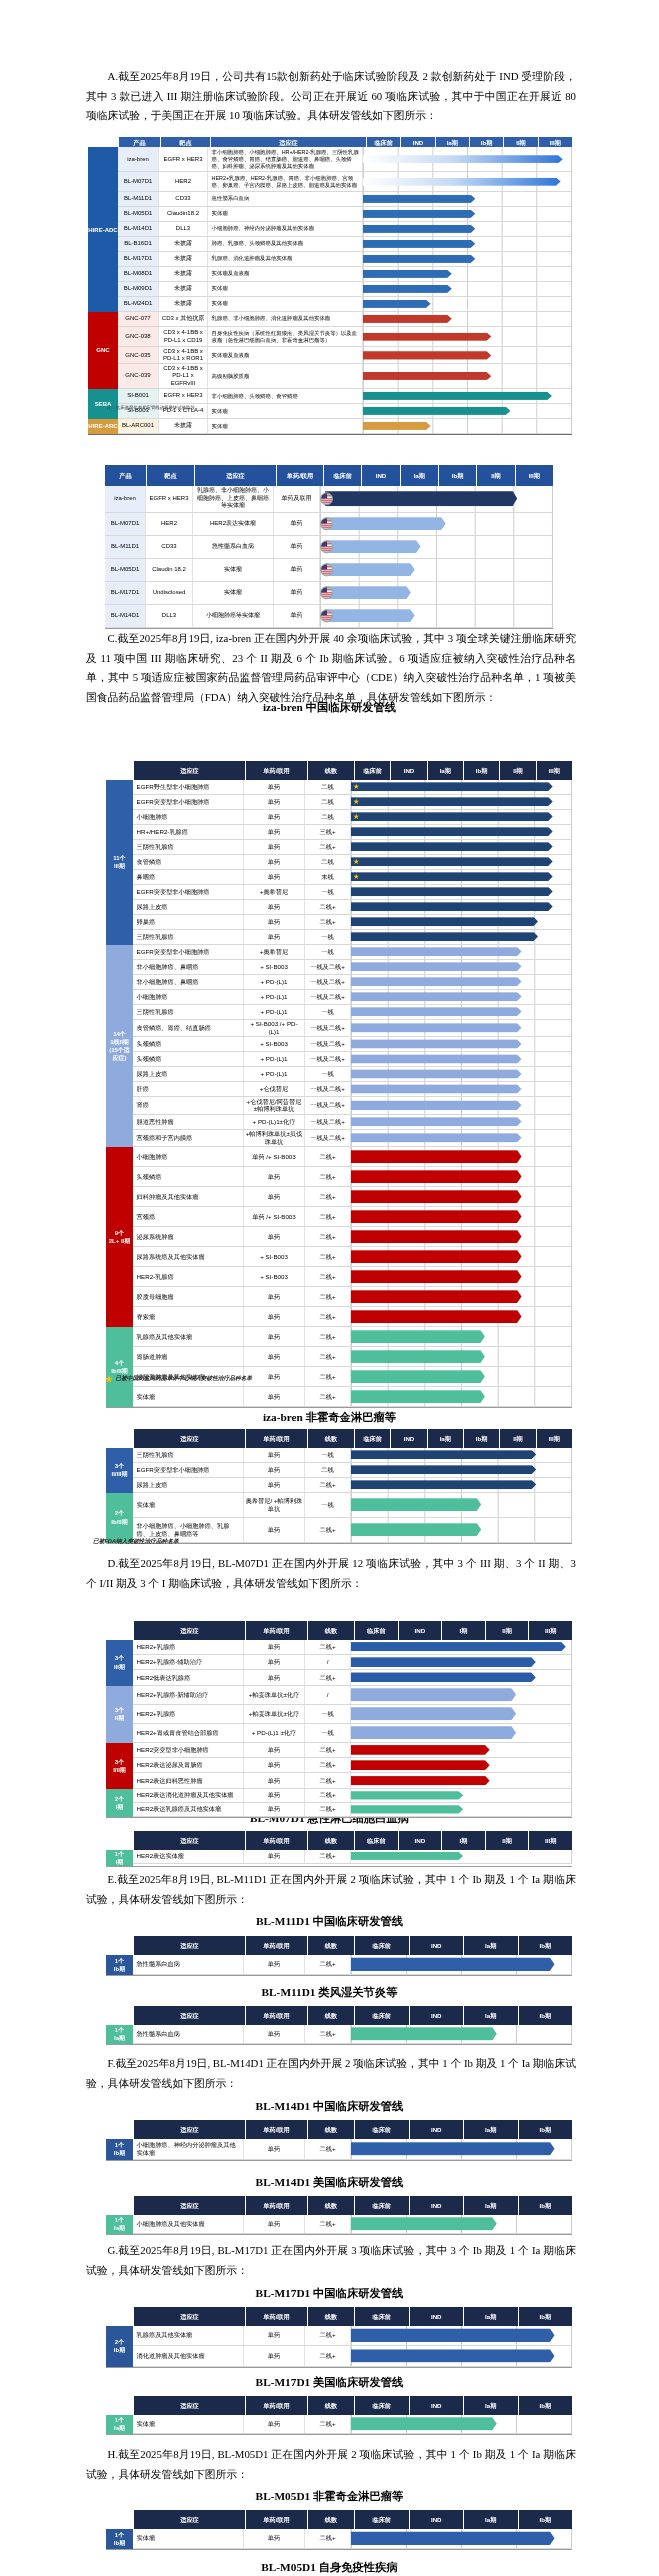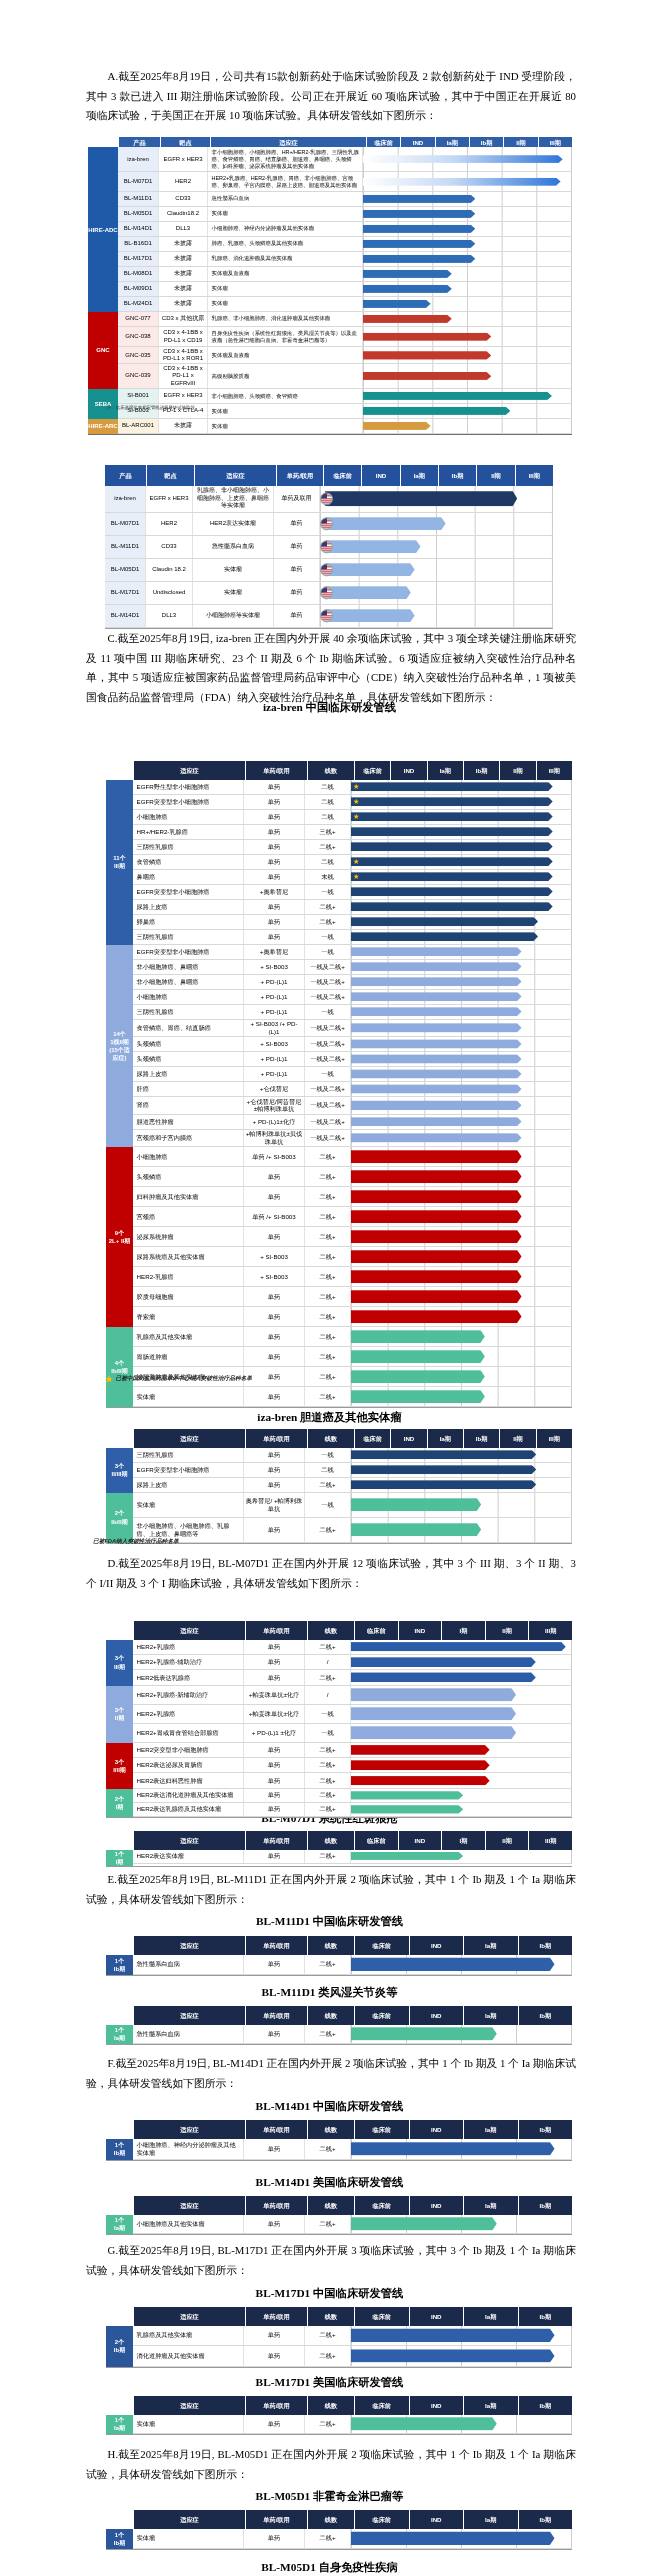--- a/index.html
+++ b/index.html
@@ -310,23 +310,23 @@
       <div class="cell c-ind">小细胞肺癌等实体瘤</div>
       <div class="cell c-combo">单药</div>
       <div class="stage" style="--n: 6;">
         <div class="bar" style="height: 13.4px; width: calc(40.83% - 5.2px); left: 5.2px; background: rgb(147, 181, 227);"></div>
         <span class="flag"></span>
       </div>
     </div>
   </div>
 
 <div class="ctitle" style="top:700px">iza-bren 中国临床研发管线</div>
-<div class="ctitle" style="top:1410px">iza-bren 胆道癌及其他实体瘤</div>
+<div class="ctitle" style="top:1410px">iza-bren 非霍奇金淋巴瘤等</div>
 <div class="ctitle" style="top:1529px">BL-M07D1 中国临床研发管线</div>
-<div class="ctitle" style="top:1811px">BL-M07D1 系统性红斑狼疮</div>
+<div class="ctitle" style="top:1811px">BL-M07D1 急性淋巴细胞白血病</div>
 <div class="ctitle" style="top:1914px">BL-M11D1 中国临床研发管线</div>
 <div class="ctitle" style="top:1985px">BL-M11D1 类风湿关节炎等</div>
 <div class="ctitle" style="top:2099px">BL-M14D1 中国临床研发管线</div>
 <div class="ctitle" style="top:2175px">BL-M14D1 美国临床研发管线</div>
 <div class="ctitle" style="top:2286px">BL-M17D1 中国临床研发管线</div>
 <div class="ctitle" style="top:2375px">BL-M17D1 美国临床研发管线</div>
 <div class="ctitle" style="top:2489px">BL-M05D1 非霍奇金淋巴瘤等</div>
 <div class="ctitle" style="top:2560px">BL-M05D1 自身免疫性疾病</div>
 
 <div class="pchart pc" style="top:761px;left:106px;width:466px">

